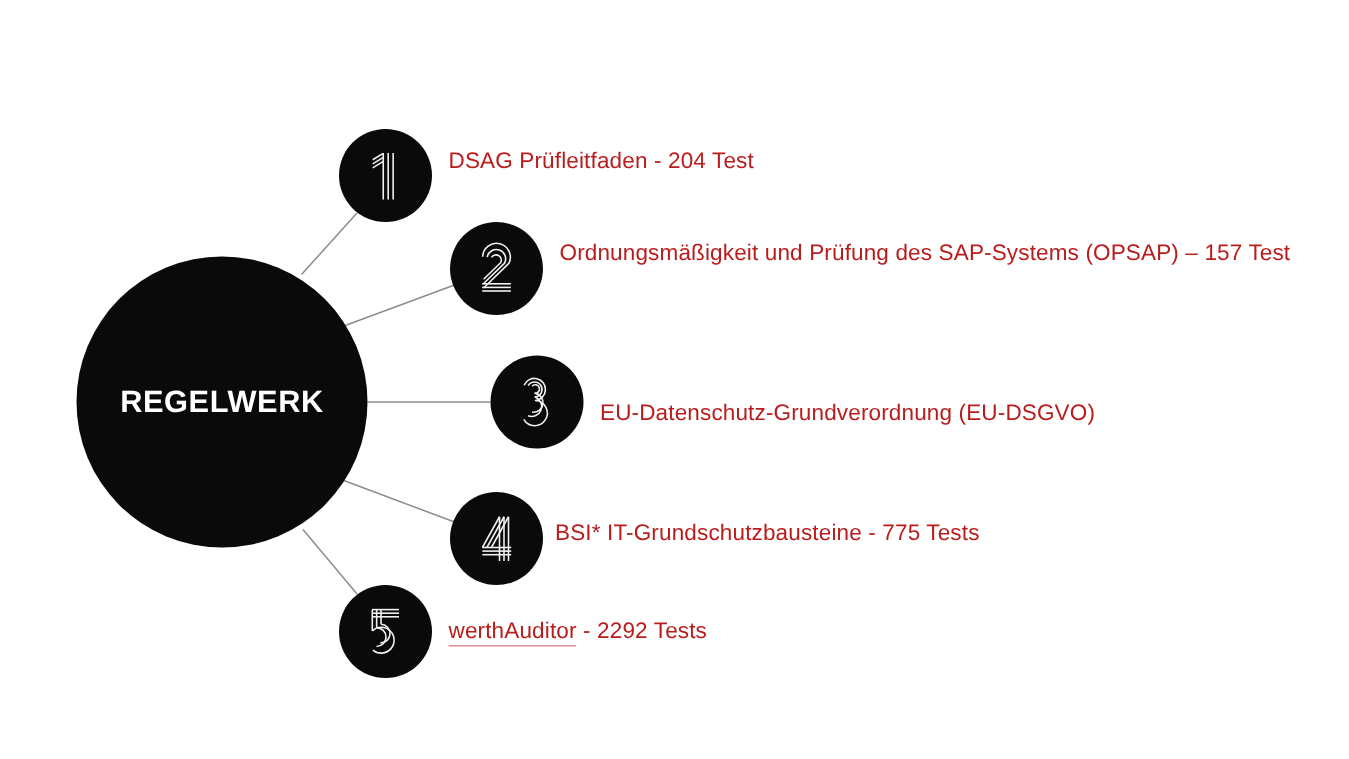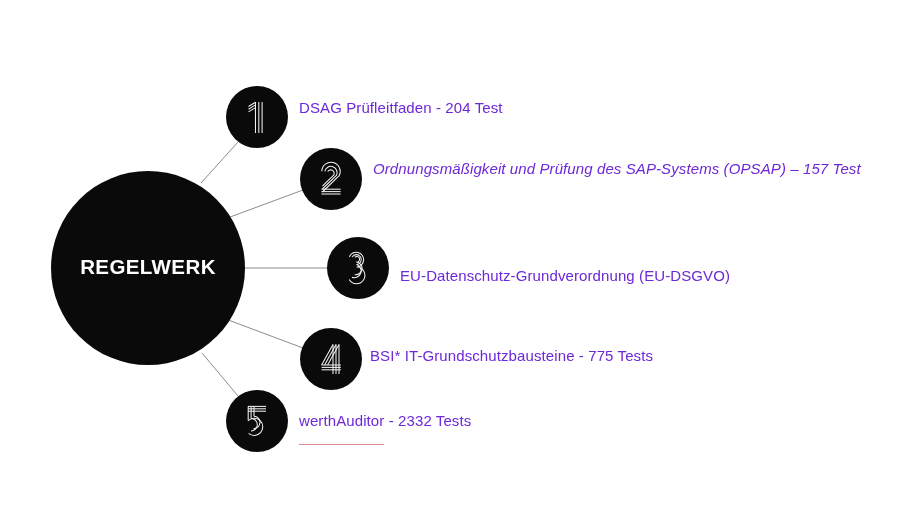--- a/index.html
+++ b/index.html
@@ -53,32 +53,32 @@
     stroke: #f2f2f2;
     stroke-width: 1.05;
     stroke-linecap: butt;
     stroke-linejoin: round;
     vector-effect: non-scaling-stroke;
   }
   .item-label {
     position: absolute;
     font-family: "Liberation Sans", "DejaVu Sans", sans-serif;
     font-size: 15px;
-    color: #6d28d9;
+    color: #b91c1c;
     white-space: nowrap;
     line-height: 1.2;
     letter-spacing: 0.1px;
     text-align: right;
   }
   .spell-error {
     border-bottom: 1.5px solid #e08c94;
-    padding-bottom: 15px;
+    padding-bottom: 1px;
   }
   .label-1 { left: 299px; top: 99px; }
-  .label-2 { left: 373px; top: 160px; font-style: italic; }
+  .label-2 { left: 373px; top: 160px; }
   .label-3 { left: 400px; top: 251px; margin-top: 16px; }
   .label-4 { left: 370px; top: 347px; }
   .label-5 { left: 299px; top: 412px; }
 </style>
 </head>
 <body>
 
 <div id="diagram-root">
 
   <svg id="diagram-svg" viewBox="0 0 899 506" xmlns="http://www.w3.org/2000/svg">
@@ -162,15 +162,15 @@
         <path class="numeral-glyph" d="M -5.9 -2.6 A 6.0 6.0 0 1 1 -6.0 10.0"></path>
         <path class="numeral-glyph" d="M -3.0 -4.8 A 3.4 3.4 0 1 1 -3.4 7.6"></path>
       </g>
     </g>
   </svg>
 
   <div class="item-label label-1">DSAG Prüfleitfaden  - 204 Test</div>
   <div class="item-label label-2">Ordnungsmäßigkeit und Prüfung des SAP-Systems (OPSAP)  –  157 Test</div>
   <div class="item-label label-3">EU-Datenschutz-Grundverordnung (EU-DSGVO)</div>
   <div class="item-label label-4">BSI* IT-Grundschutzbausteine  - 775 Tests</div>
-  <div class="item-label label-5"><span class="spell-error">werthAuditor</span><span>  - 2332 Tests</span></div>
+  <div class="item-label label-5"><span class="spell-error">werthAuditor</span><span>  - 2292 Tests</span></div>
 
 </div>
 
 </body></html>

